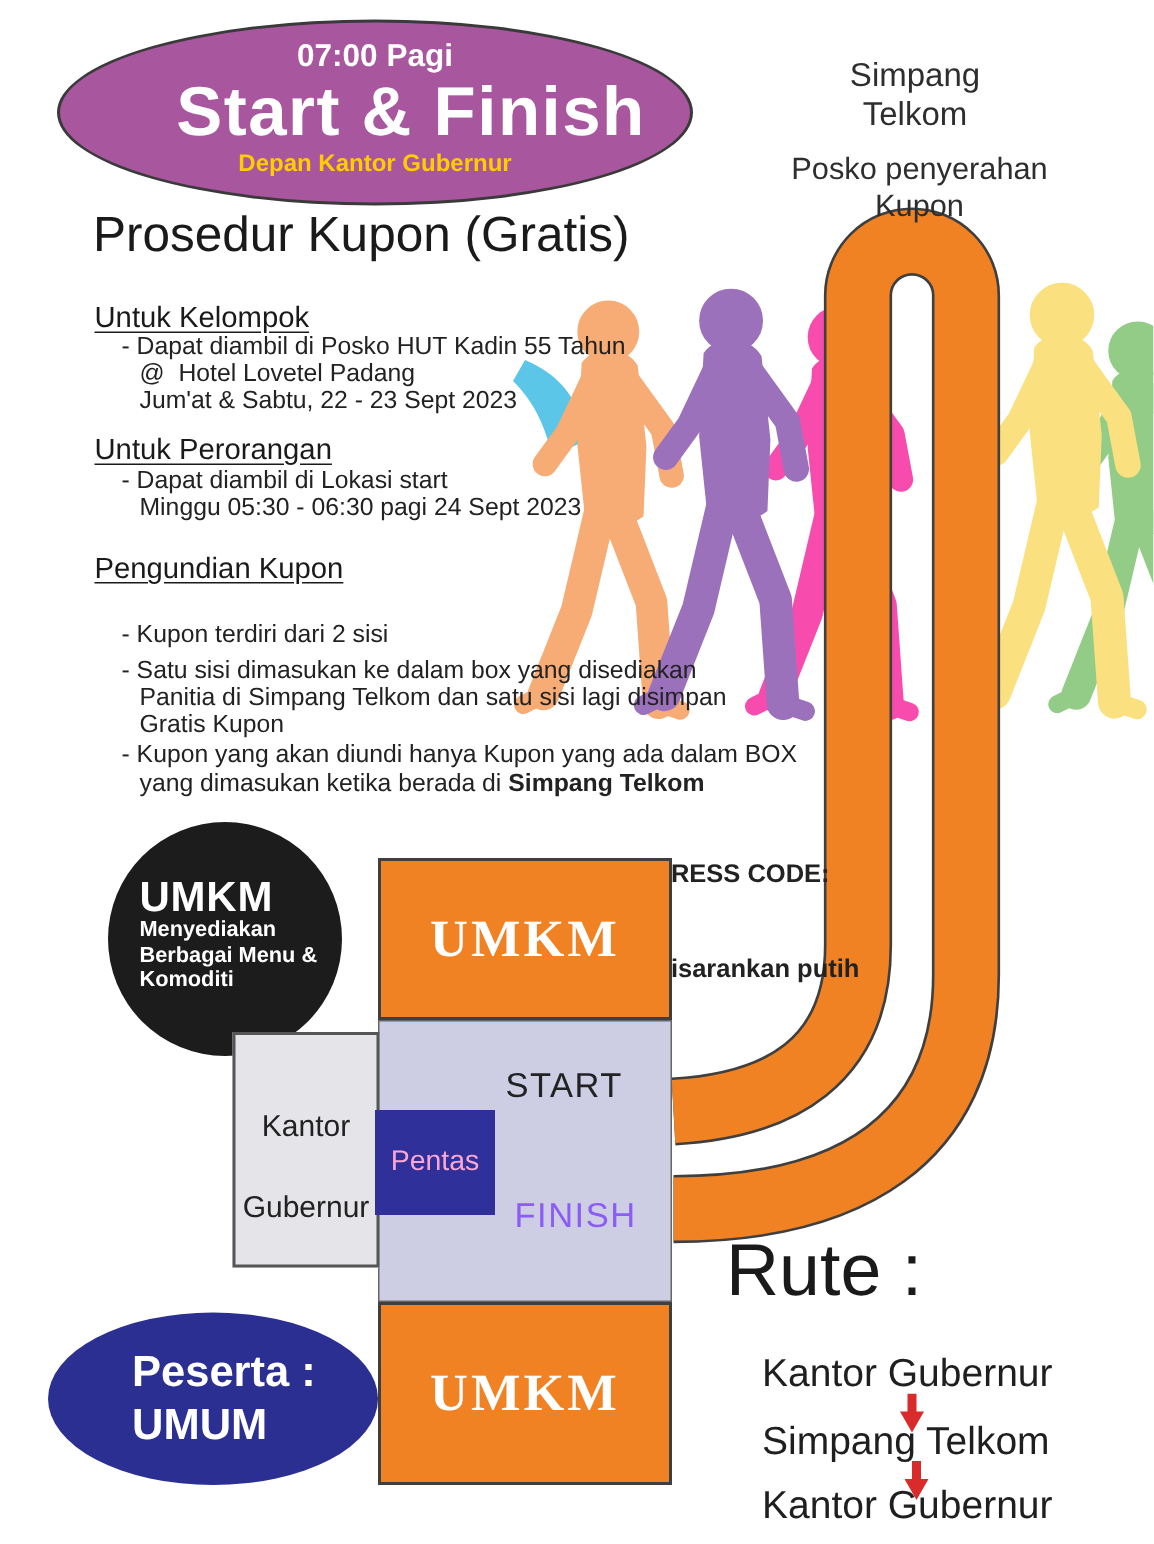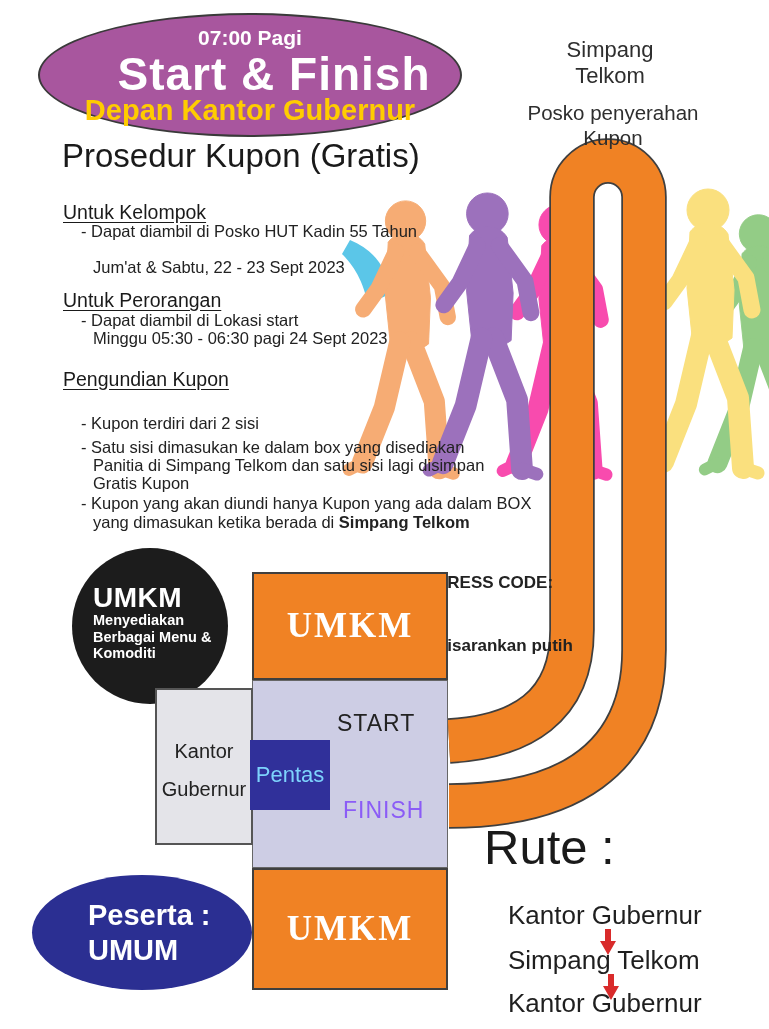--- a/index.html
+++ b/index.html
@@ -19,21 +19,21 @@
   .line{position:absolute;z-index:2;white-space:pre;color:var(--text-dark);
         font-size:16.5px;line-height:18px;}
   .shead{position:absolute;z-index:2;white-space:pre;font-size:19.5px;
          text-decoration:underline;text-underline-offset:3px;color:#1a1a1a;}
 
   
   .hdr{left:38px;top:13px;width:424px;height:124px;border-radius:50%;
        background:var(--purple-ellipse);border:2px solid #3a3a3a;text-align:center;}
   .hdr-time{margin-top:11px;font-size:21px;font-weight:bold;color:#fff;}
   .hdr-title{font-size:46px;font-weight:bold;color:#fff;line-height:48px;letter-spacing:1px;padding-left:48px;}
-  .hdr-sub{font-size:29px;font-weight:bold;color:var(--subtitle-yellow);line-height:24px;}
+  .hdr-sub{font-size:16px;font-weight:bold;color:var(--subtitle-yellow);line-height:24px;}
 
   .simpang{left:525px;top:37px;width:170px;text-align:center;font-size:22px;
            line-height:26px;color:#2e2e2e;}
   .posko{left:508px;top:100px;width:210px;text-align:center;font-size:20.5px;
          line-height:25px;color:#2e2e2e;}
 
   .prosedur-title{left:62px;top:147px;font-size:33px;color:#1a1a1a;white-space:pre;}
 
   .dress{left:435px;top:530px;font-size:17px;font-weight:bold;line-height:21px;
          color:#222;white-space:pre;}
@@ -51,24 +51,24 @@
   .umkm-bottom{left:252px;top:868px;width:196px;height:122px;background:var(--route-orange);
             border:2px solid var(--route-outline);}
   .umkm-word{font-family:"Liberation Serif",serif;font-weight:bold;font-size:35px;
              color:#fff;letter-spacing:2px;}
   .field{left:252px;top:680px;width:196px;height:188px;background:var(--lavender);
          border:1px solid #666;}
   .startlbl{left:337px;top:714px;font-size:23px;letter-spacing:1px;color:#222;}
   .finishlbl{left:343px;top:801px;font-size:23px;letter-spacing:1px;color:#8b5cf6;}
   .kantor{left:155px;top:688px;width:98px;height:157px;background:var(--gray-box);
           border:2px solid #555;flex-direction:column;justify-content:flex-start;
-          padding-top:42px;}
+          padding-top:42px;gap:16px;}
   .kantor div{font-size:20px;line-height:38px;color:#222;}
   .pentas{left:250px;top:740px;width:80px;height:70px;background:var(--navy-pentas);
-          color:#7dd3fc;font-size:22px;}
+          color:#f9a8d4;font-size:19px;}
 
   
   .peserta{left:32px;top:875px;width:220px;height:115px;border-radius:50%;
            background:var(--navy-peserta);color:#fff;padding:23px 0 0 56px;}
   .peserta div{font-size:29px;font-weight:bold;line-height:35px;}
 
   
   .rute-title{left:484px;top:838px;font-size:49px;color:#1a1a1a;white-space:pre;}
   .rute-step{left:508px;width:240px;text-align:left;font-size:26px;color:#1f1f1f;white-space:pre;}
   .arrow{position:absolute;z-index:3;}
@@ -124,20 +124,21 @@
   </div>
   <div class="ovl simpang">
     <div>Simpang</div>
     <div>Telkom</div>
   </div>
 
   <div class="line prosedur-title">Prosedur Kupon (Gratis)</div>
 
   <div class="shead" style="left:63px;top:201px;">Untuk Kelompok</div>
   <div class="line" style="left:81px;top:222px;">- Dapat diambil di Posko HUT Kadin 55 Tahun</div>
+  <div class="line" style="left:93px;top:240px;">@  Hotel Lovetel Padang</div>
   <div class="line" style="left:93px;top:258px;">Jum'at &amp; Sabtu, 22 - 23 Sept 2023</div>
 
   <div class="shead" style="left:63px;top:289px;">Untuk Perorangan</div>
   <div class="line" style="left:81px;top:311px;">- Dapat diambil di Lokasi start</div>
   <div class="line" style="left:93px;top:329px;">Minggu 05:30 - 06:30 pagi 24 Sept 2023</div>
 
   <div class="shead" style="left:63px;top:368px;">Pengundian Kupon</div>
   <div class="line" style="left:81px;top:414px;">- Kupon terdiri dari 2 sisi</div>
   <div class="line" style="left:81px;top:438px;">- Satu sisi dimasukan ke dalam box yang disediakan</div>
   <div class="line" style="left:93px;top:456px;">Panitia di Simpang Telkom dan satu sisi lagi disimpan</div>

